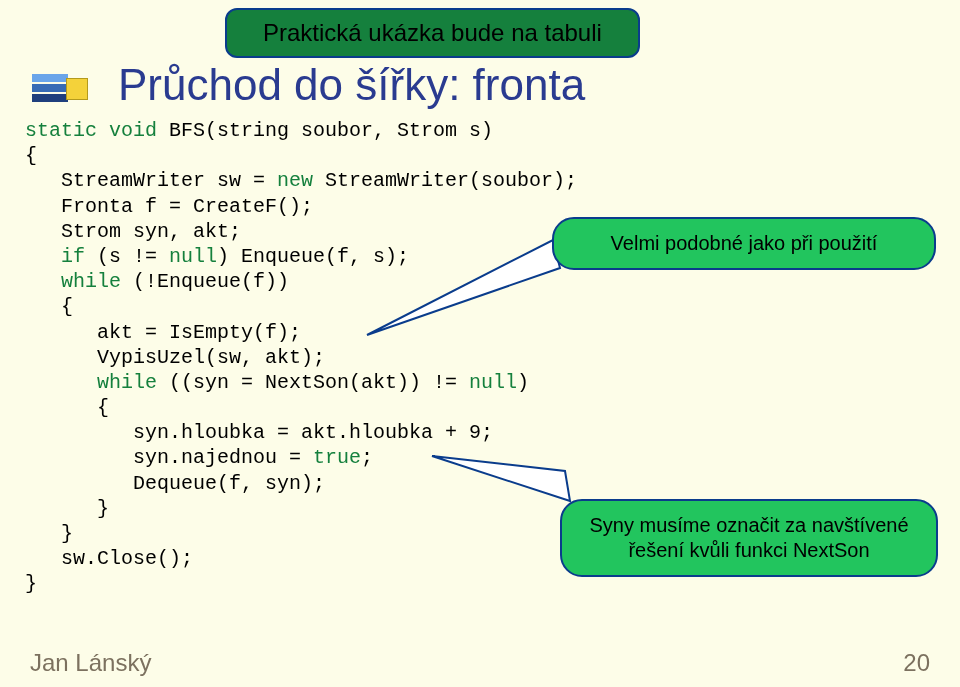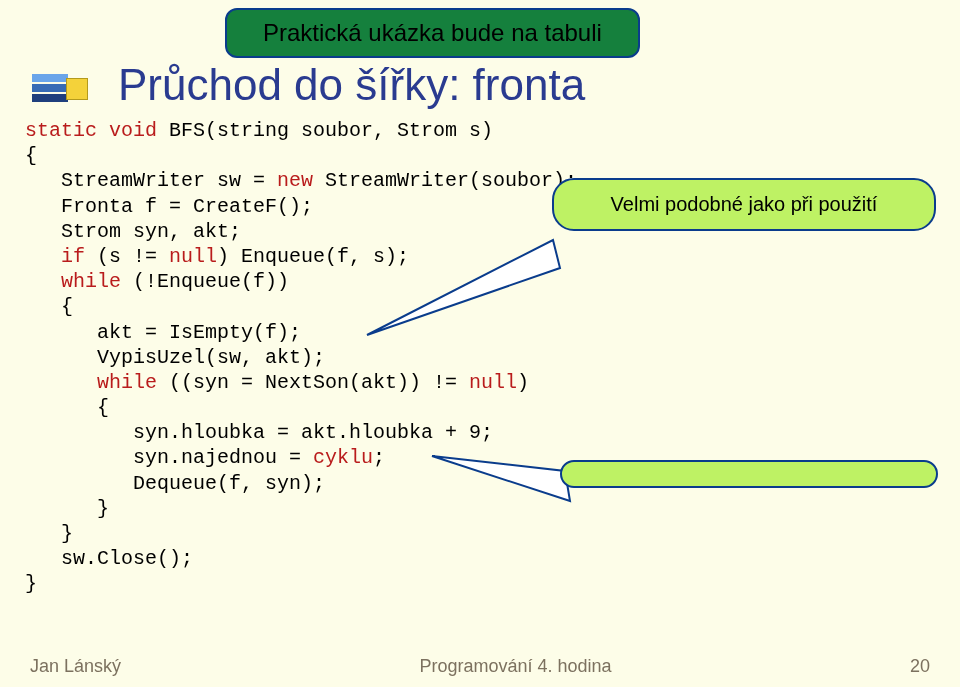--- a/index.html
+++ b/index.html
@@ -62,30 +62,31 @@
   .code-block {
     position: absolute;
     top: 118px;
     left: 25px;
     font-family: "Courier New", monospace;
     font-size: 20px;
     line-height: 1.26;
     color: #000;
     white-space: pre;
   }
-  .kw { color: #b91c1c; }
+  .kw { color: #15803d; }
   .callout {
     position: absolute;
-    background: #bef264;
+    background: #22c55e;
     border: 2px solid #0a3c8c;
     border-radius: 22px;
     padding: 12px 18px;
     font-size: 20px;
     text-align: center;
     line-height: 1.25;
+    margin-top: 39px;
   }
   .callout.c1 {
     top: 178px;
     left: 552px;
     width: 384px;
   }
   .callout.c2 {
     top: 460px;
     left: 560px;
     width: 378px;
@@ -95,21 +96,21 @@
     pointer-events: none;
   }
   .footer {
     position: absolute;
     bottom: 10px;
     left: 0;
     width: 960px;
     display: flex;
     justify-content: space-between;
     padding: 0 30px;
-    font-size: 18px;
+    font-size: 24px;
     color: #7c715f;
   }
 </style>
 </head>
 <body>
 
 <div class="top-banner">
   <span class="top-banner-text">Praktická ukázka bude na tabuli</span>
 </div>
 
@@ -128,37 +129,38 @@
 <span>   Fronta f = CreateF();</span>
 <span>   Strom syn, akt;</span>
 <span class="kw">   if</span><span> (s != </span><span class="kw">null</span><span>) Enqueue(f, s);</span>
 <span class="kw">   while</span><span> (!Enqueue(f))</span>
 <span>   {</span>
 <span>      akt = IsEmpty(f);</span>
 <span>      VypisUzel(sw, akt);</span>
 <span class="kw">      while</span><span> ((syn = NextSon(akt)) != </span><span class="kw">null</span><span>)</span>
 <span>      {</span>
 <span>         syn.hloubka = akt.hloubka + 9;</span>
-<span>         syn.najednou = </span><span class="kw">cyklu</span><span>;</span>
+<span>         syn.najednou = </span><span class="kw">true</span><span>;</span>
 <span>         Dequeue(f, syn);</span>
 <span>      }</span>
 <span>   }</span>
 <span>   sw.Close();</span>
 <span>}</span></div>
 
 <svg class="callout-tail" style="top:230px;left:365px;width:200px;height:110px;">
   <polygon points="188,10 195,38 2,105" fill="#fff" stroke="#0a3c8c" stroke-width="2"></polygon>
 </svg>
 <div class="callout c1">
   <div>Velmi podobné jako při použití</div>
 </div>
 
 <svg class="callout-tail" style="top:446px;left:430px;width:150px;height:70px;">
   <polygon points="135,25 140,55 2,10" fill="#fff" stroke="#0a3c8c" stroke-width="2"></polygon>
 </svg>
 <div class="callout c2">
+  <div>Syny musíme označit za navštívené</div>
+  <div>řešení kvůli funkci NextSon</div>
 </div>
 
 <div class="footer">
   <span>Jan Lánský</span>
-  <span>Programování 4. hodina</span>
   <span>20</span>
 </div>
 
 </body></html>

